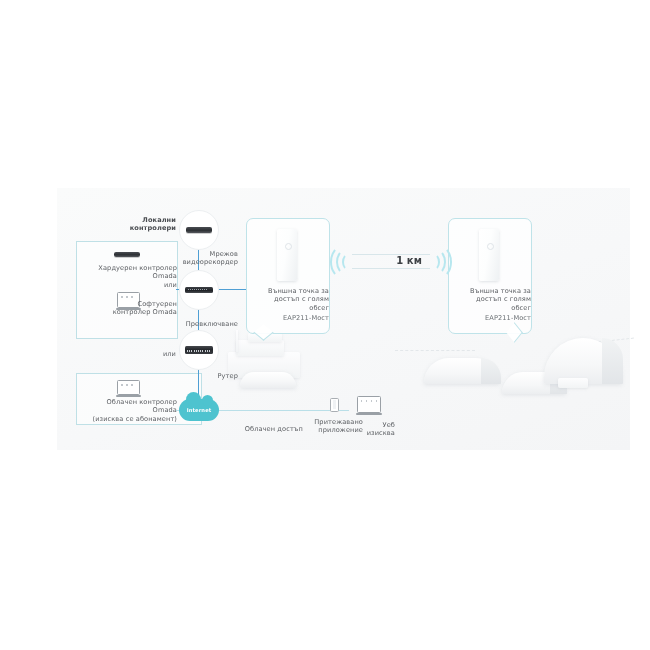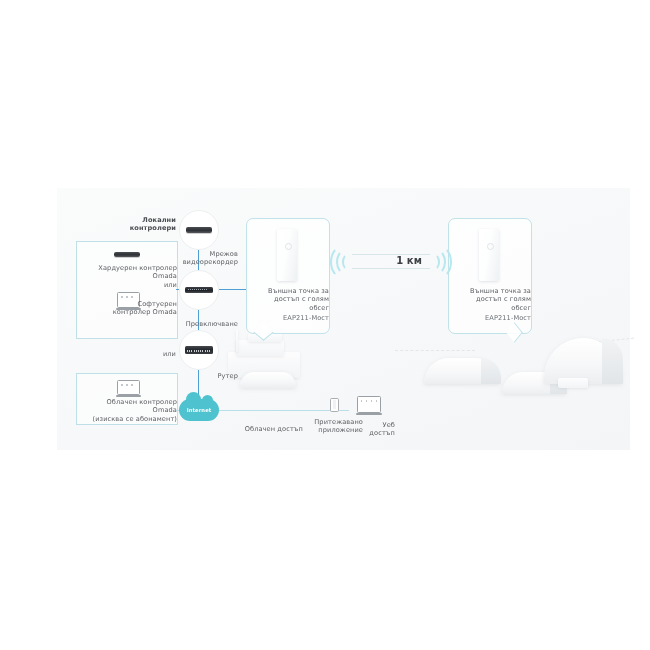--- a/index.html
+++ b/index.html
@@ -132,21 +132,21 @@
       <div class="dots"></div>
     </div>
     <div class="lbl" style="left:0;top:58px;width:100px;">
       <div>Софтуерен</div>
       <div>контролер Omada</div>
     </div>
   </div>
 
   <div class="lbl" style="left:76px;top:350px;width:100px;">или</div>
 
-  <div class="box" style="left:76px;top:373px;width:100px;height:50px;">
+  <div class="box" style="left:76px;top:373px;width:100px;height:50px;padding-left:24px;">
     <div class="laptop" style="left:40px;top:6px;width:21px;height:13px;">
       <div class="dots"></div>
     </div>
     <div class="lbl" style="left:0;top:24px;width:100px;">
       <div>Облачен контролер</div>
       <div>Omada</div>
       <div>(изисква се абонамент)</div>
     </div>
   </div>
 
@@ -187,21 +187,21 @@
   <div class="lbl" style="left:305px;top:418px;width:58px;">
     <div>Притежавано</div>
     <div>приложение</div>
   </div>
 
   <div class="laptop" style="left:357px;top:396px;width:22px;height:15px;">
     <div class="dots"></div>
   </div>
   <div class="lbl" style="left:343px;top:421px;width:52px;">
     <div>Уеб</div>
-    <div>достъп</div>
+    <div>изисква</div>
   </div>
 
   <div class="callout" style="left:246px;top:218px;width:82px;height:114px;">
     <div class="eapimg" style="left:30px;top:10px;width:20px;height:52px;"></div>
     <div class="lbl" style="left:0;top:68px;width:82px;">
       <div>Външна точка за</div>
       <div>достъп с голям</div>
       <div>обсег</div>
       <div style="margin-top:2px;color:#6b7074;">EAP211-Мост</div>
     </div>

